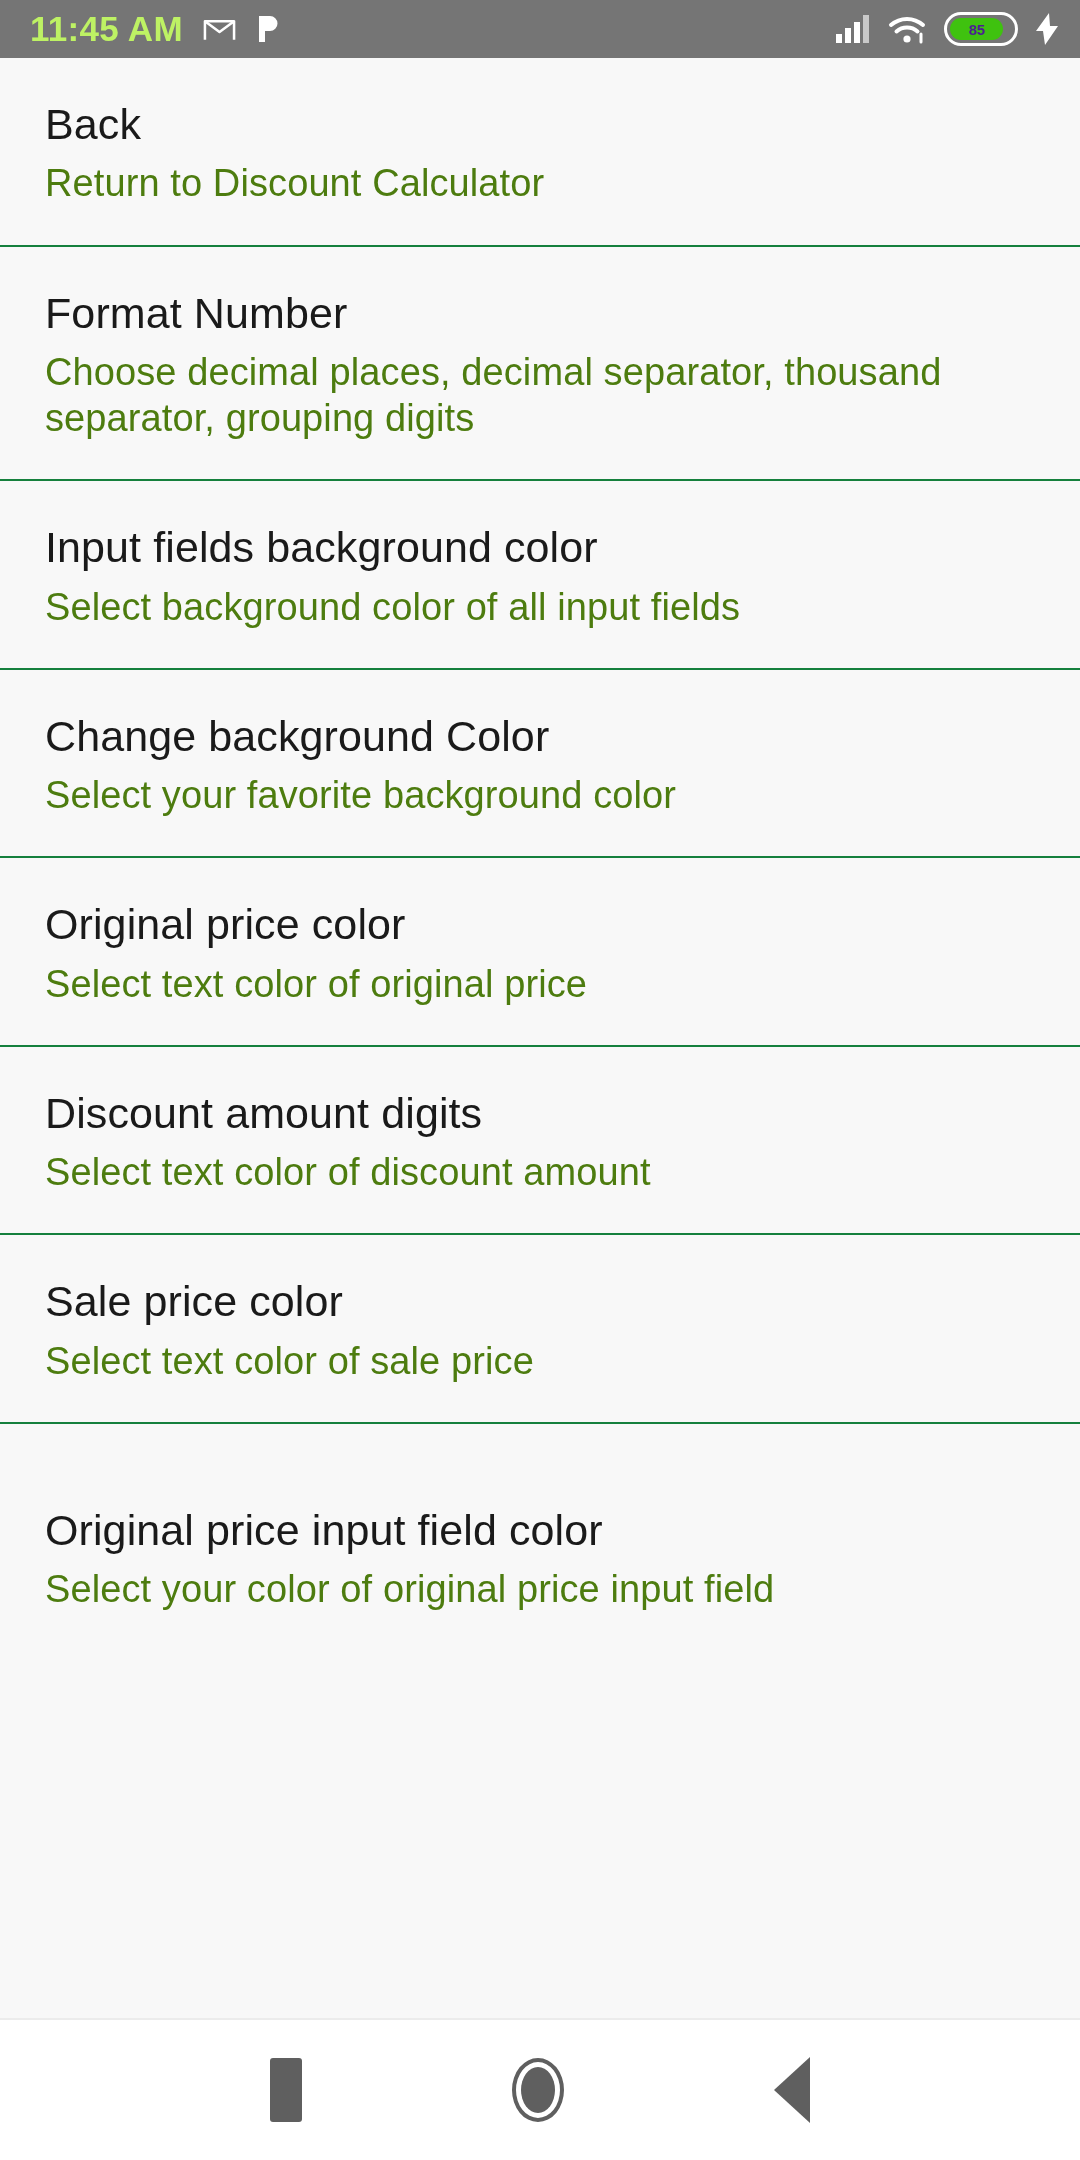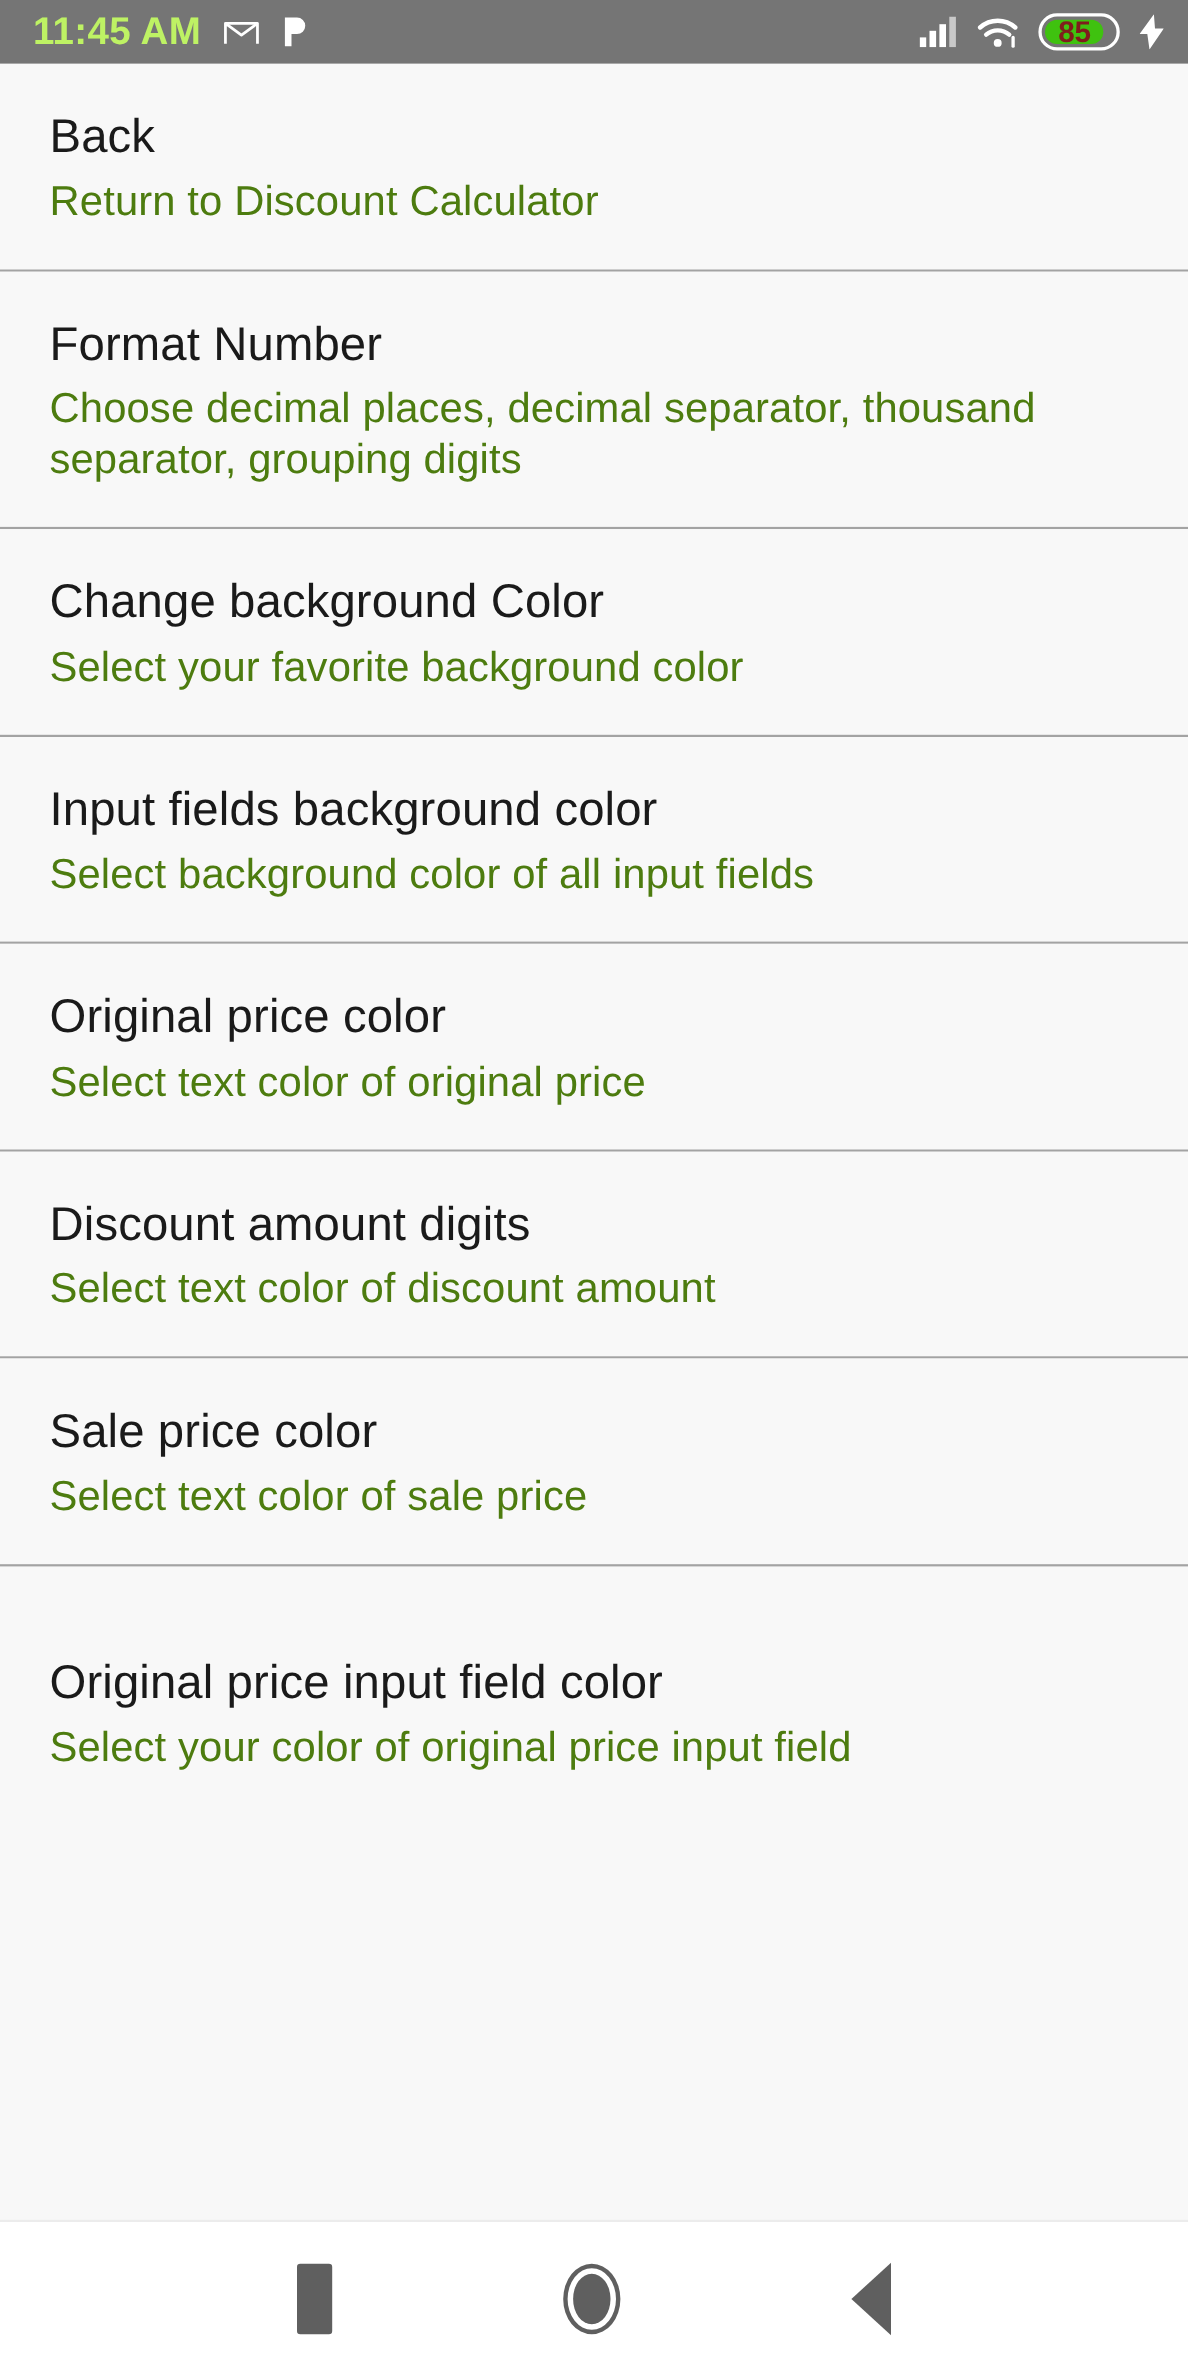--- a/index.html
+++ b/index.html
@@ -42,34 +42,34 @@
     padding:3px;
   }
   .battery-fill {
     background:#3fc20f;
     border-radius:12px;
     height:100%;
     width:85%;
     display:flex; align-items:center; justify-content:center;
   }
   .battery-text {
-    font-size:27px; font-weight:700; color:#7f1d1d;
+    font-size:15px; font-weight:700; color:#4c1d95;
     line-height:1; letter-spacing:-0.3px;
     padding-left:1px;
   }
 
   
   .list {
     flex:1 1 auto;
     background:#f8f8f8;
     overflow:hidden;
   }
   .pref-item {
     padding:42px 45px 38px 45px;
-    border-bottom:2px solid #a3a3a3;
+    border-bottom:2px solid #15803d;
     background:#f8f8f8;
   }
   .pref-item:last-child { border-bottom:none;margin-top:40px; }
   .pref-title {
     font-size:43px;
     color:#1a1a1a;
     line-height:1.12;
     font-weight:400;
     letter-spacing:0.1px;
   }
@@ -175,27 +175,27 @@
       <div class="pref-title">Back</div>
       <div class="pref-summary">Return to Discount Calculator</div>
     </div>
 
     <div class="pref-item">
       <div class="pref-title">Format Number</div>
       <div class="pref-summary">Choose decimal places, decimal separator, thousand separator, grouping digits</div>
     </div>
 
     <div class="pref-item">
+      <div class="pref-title">Input fields background color</div>
+      <div class="pref-summary">Select background color of all input fields</div>
+    </div>
+
+    <div class="pref-item">
       <div class="pref-title">Change background Color</div>
       <div class="pref-summary">Select your favorite background color</div>
-    </div>
-
-    <div class="pref-item">
-      <div class="pref-title">Input fields background color</div>
-      <div class="pref-summary">Select background color of all input fields</div>
     </div>
 
     <div class="pref-item">
       <div class="pref-title">Original price color</div>
       <div class="pref-summary">Select text color of original price</div>
     </div>
 
     <div class="pref-item">
       <div class="pref-title">Discount amount digits</div>
       <div class="pref-summary">Select text color of discount amount</div>

